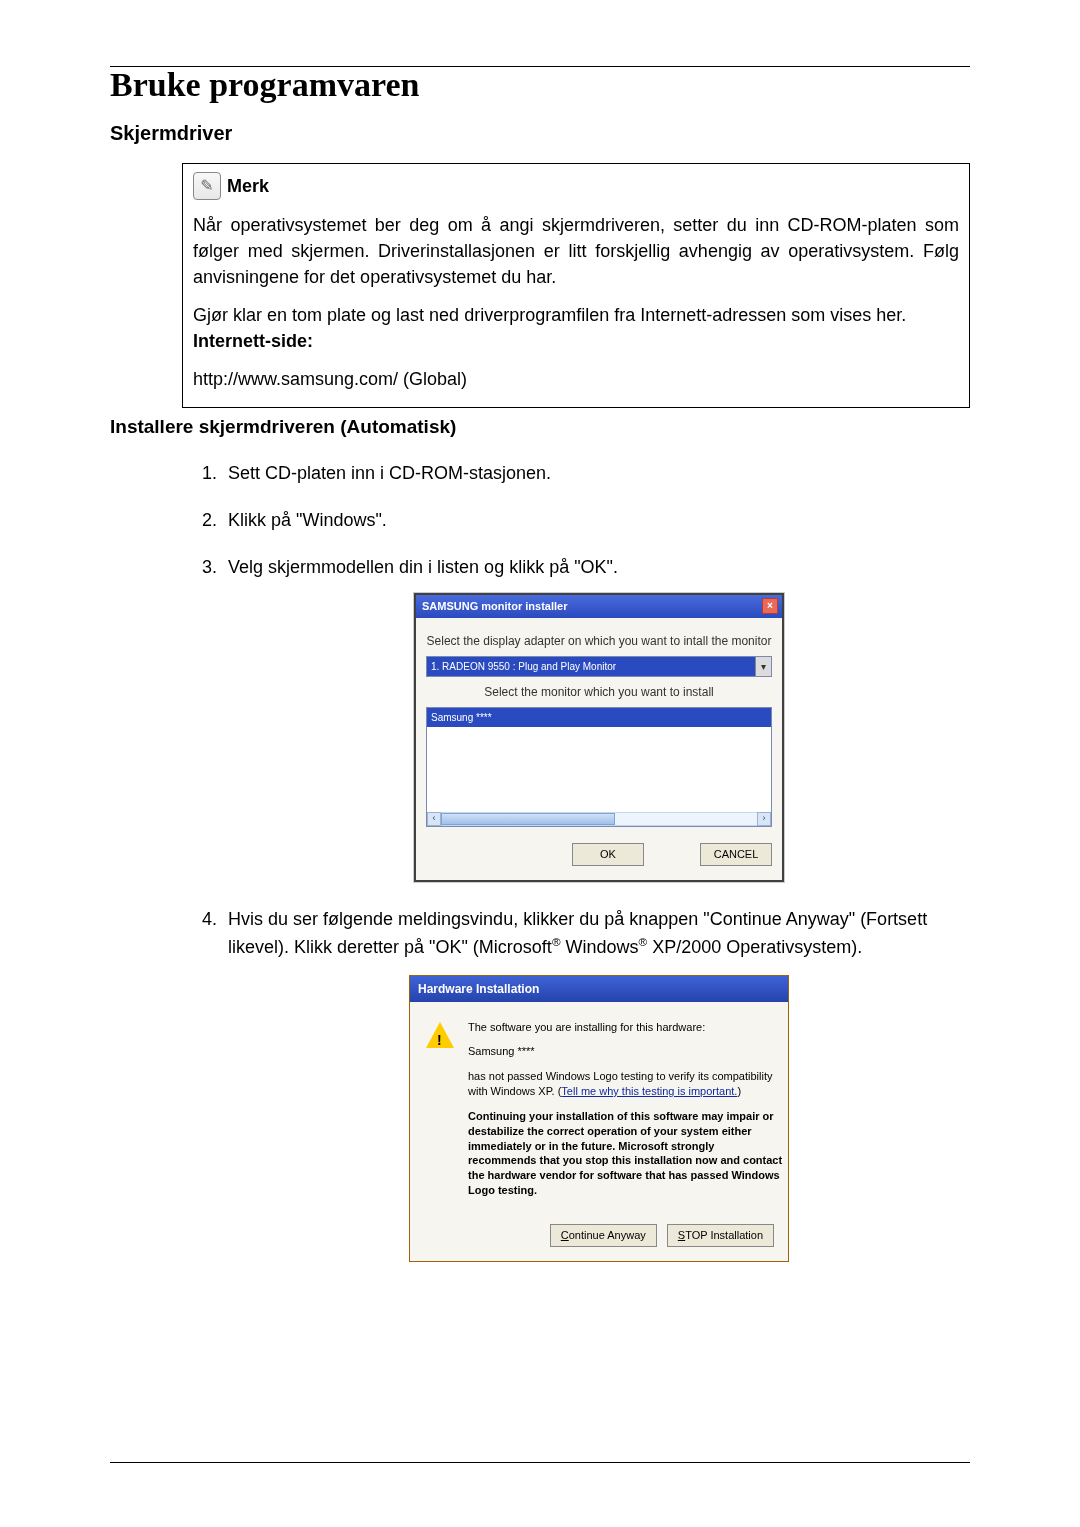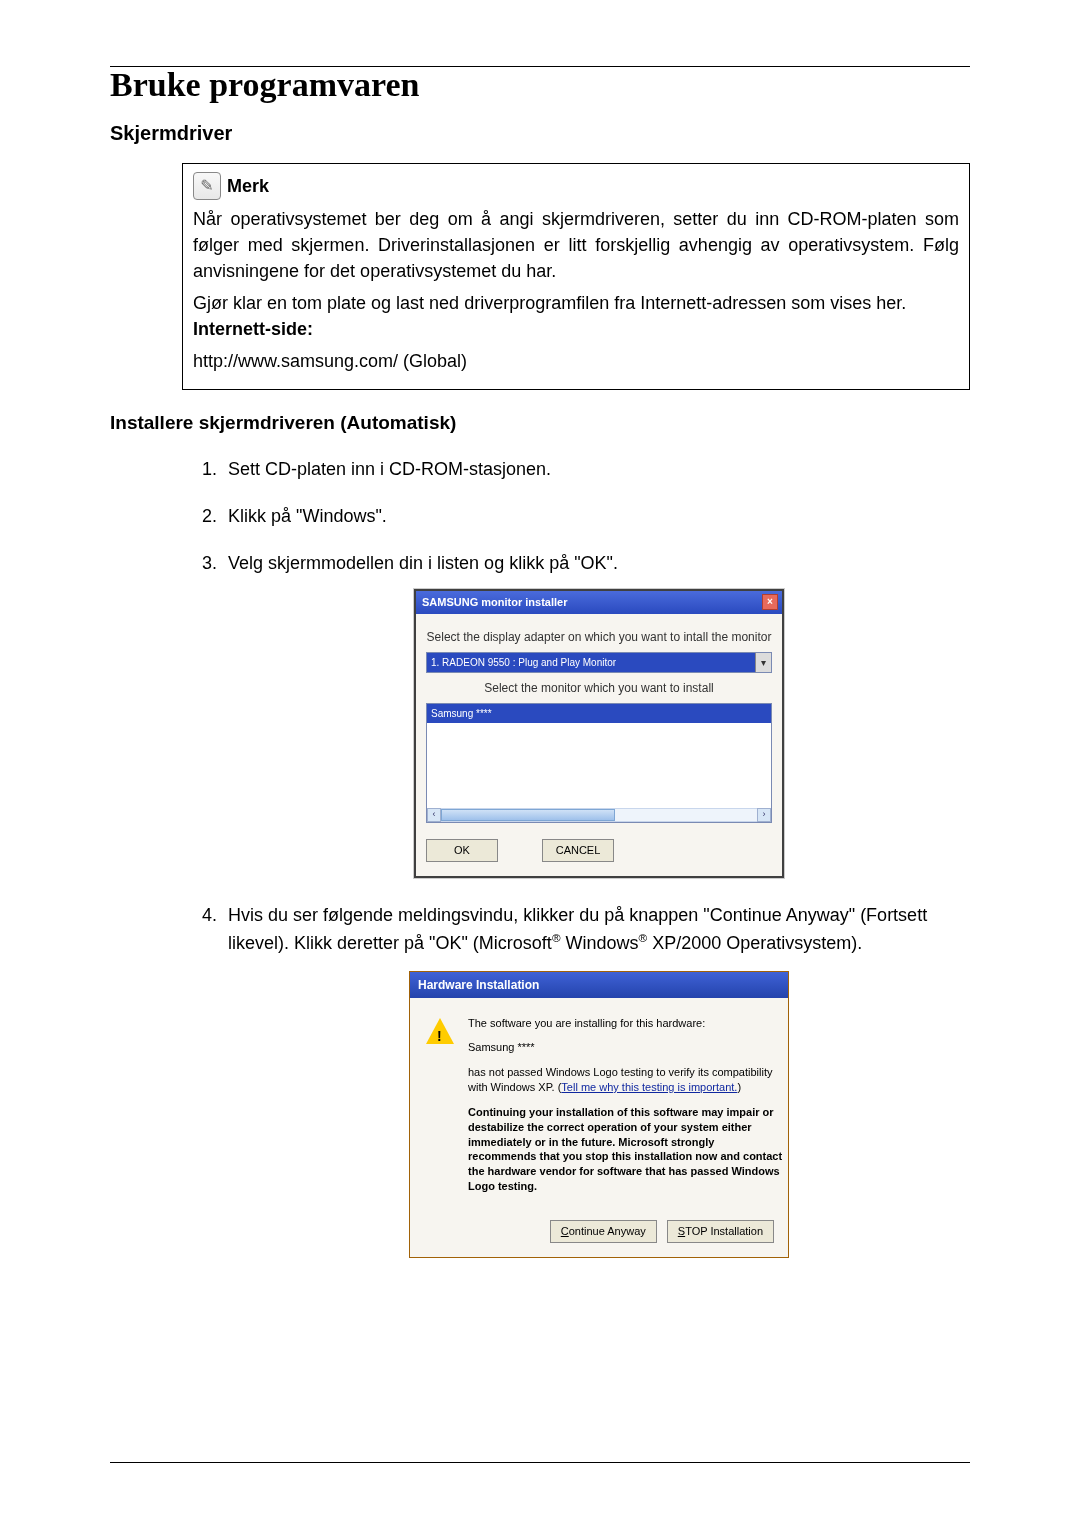--- a/index.html
+++ b/index.html
@@ -30,21 +30,21 @@
     font-family: Liberation Serif, serif;
   }
   h2 {
     font-size: 20px;
     font-weight: bold;
     margin-bottom: 18px;
   }
   h3 {
     font-size: 19px;
     font-weight: bold;
-    margin-top: 22px;
+    margin-top: 8px;
     margin-bottom: 22px;
   }
   .note-box {
     margin-left: 72px;
     border: 1px solid #000;
     padding: 8px 10px 14px 10px;
     line-height: 1.45;
     font-size: 18px;
     text-align: justify;
   }
@@ -59,21 +59,21 @@
     border: 1px solid #888;
     border-radius: 4px;
     display: inline-flex;
     align-items: center;
     justify-content: center;
     background: linear-gradient(#f8f8f8,#e8e8e8);
     color:#666;
     font-size:16px;
   }
   .note-label { font-weight: bold; font-size: 18px; }
-  .note-box p { margin-top: 6px; }
+  .note-box p { margin-top: 12px; }
   .bold { font-weight: bold; }
 
   ol.steps {
     margin-left: 72px;
     padding-left: 40px;
     font-size: 18px;
     line-height: 1.5;
   }
   ol.steps li { margin-bottom: 20px; padding-left:6px;}
 
@@ -151,21 +151,21 @@
   .scroll-track {
     position:absolute; bottom:0; left:14px; right:14px; height:14px;
     background:#eef4fb; border-top:1px solid #c8d6ec; border-bottom:1px solid #c8d6ec;
   }
   .scroll-thumb{
     position:absolute; left:0; top:0; bottom:0; width:55%;
     background:linear-gradient(#cfe1f6,#9fc1eb);
     border:1px solid #7ea6d4;
   }
   .installer-buttons {
-    display:flex; justify-content:flex-start; gap:44px; margin-top:16px;
+    display:flex; justify-content:flex-end; gap:56px; margin-top:16px;
   }
   .winbtn {
     min-width:72px; padding:2px 10px;
     border:1px solid #888; background:#ece9d8;
     font-size:11px; text-align:center;
   }
 
   
   .hwdlg {
     width: 380px;

